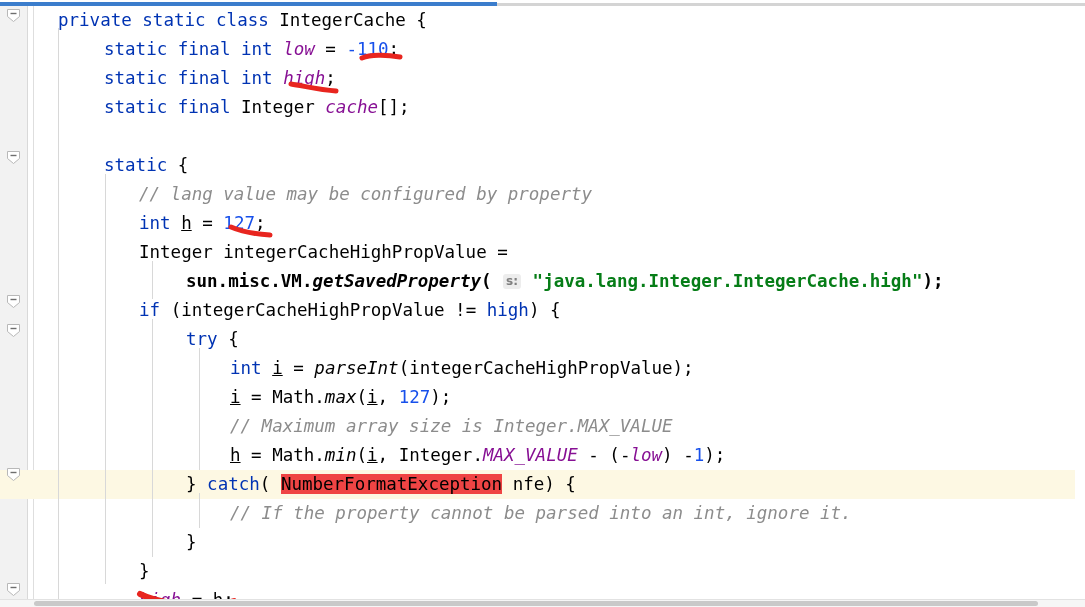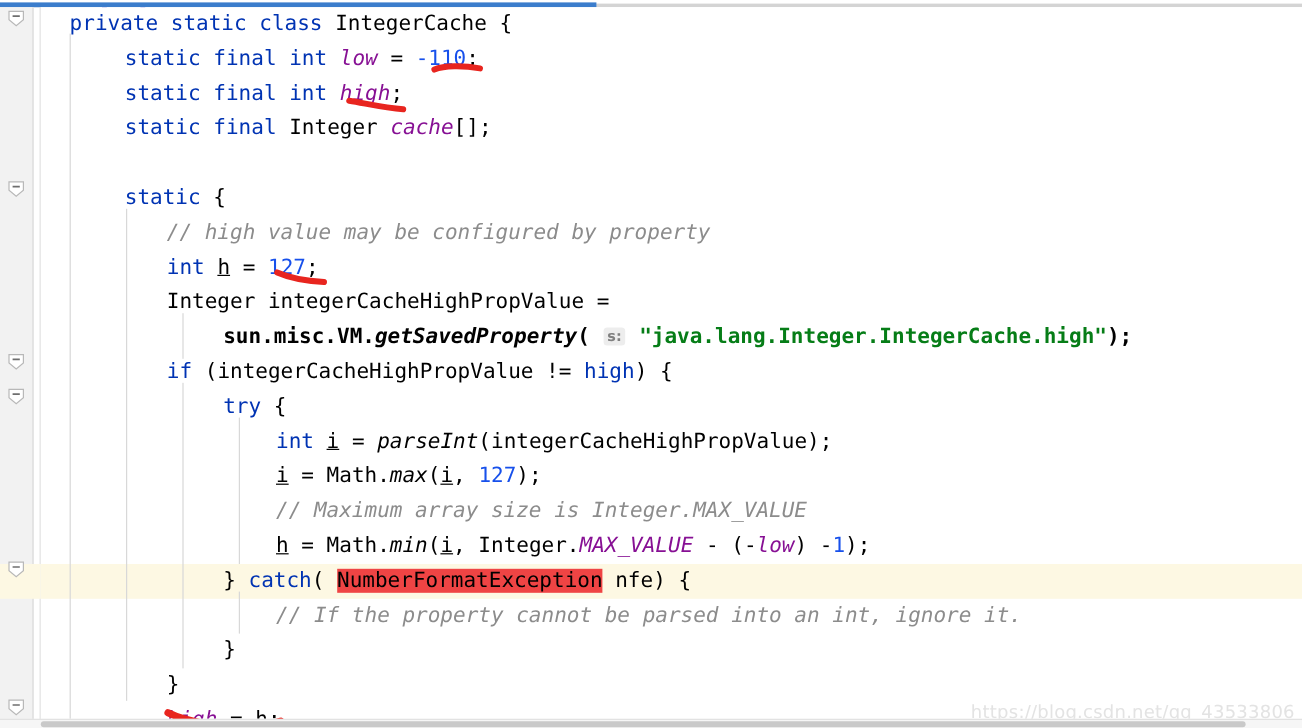--- a/index.html
+++ b/index.html
@@ -69,21 +69,21 @@
     left: 6px;
     width: 15px;
     height: 15px;
   }
   .fold-marker svg { display: block; }
 
   
   #code-surface {
     position: absolute;
     left: 34px; top: 6px;
-    right: 0;
+    right: 10px;
     height: 593px;
     background: #ffffff;
     overflow: hidden;
   }
 
   .indent-guide {
     position: absolute;
     width: 1px;
     background: #d8d8d8;
   }
@@ -247,21 +247,21 @@
     <div class="code-line" style="top:29px;  padding-left:70px;"><span class="kw">static</span> <span class="kw">final</span> <span class="kw">int</span> <span class="fld">low</span> <span class="plain">=</span> <span class="num">-110</span><span class="plain">;</span></div>
 
     <div class="code-line" style="top:58px;  padding-left:70px;"><span class="kw">static</span> <span class="kw">final</span> <span class="kw">int</span> <span class="fld">high</span><span class="plain">;</span></div>
 
     <div class="code-line" style="top:87px;  padding-left:70px;"><span class="kw">static</span> <span class="kw">final</span> <span class="plain">Integer</span> <span class="fld">cache</span><span class="plain">[];</span></div>
 
     <div class="code-line" style="top:116px; padding-left:70px;"></div>
 
     <div class="code-line" style="top:145px; padding-left:70px;"><span class="kw">static</span> <span class="plain">{</span></div>
 
-    <div class="code-line" style="top:174px; padding-left:105px;"><span class="cmt">// high value may be configured by property</span></div>
+    <div class="code-line" style="top:174px; padding-left:105px;"><span class="cmt">// lang value may be configured by property</span></div>
 
     <div class="code-line" style="top:203px; padding-left:105px;"><span class="kw">int</span> <span class="ident-u">h</span> <span class="plain">=</span> <span class="num">127</span><span class="plain">;</span></div>
 
     <div class="code-line" style="top:232px; padding-left:105px;"><span class="plain">Integer integerCacheHighPropValue =</span></div>
 
     <div class="code-line" style="top:261px; padding-left:152px;font-weight:bold;"><span class="plain">sun.misc.VM.</span><span class="mth">getSavedProperty</span><span class="plain">(</span> <span class="param-hint">s:</span> <span class="str">"java.lang.Integer.IntegerCache.high"</span><span class="plain">);</span></div>
 
     <div class="code-line" style="top:290px; padding-left:105px;"><span class="kw">if</span> <span class="plain">(integerCacheHighPropValue !=</span> <span class="kw">high</span><span class="plain">) {</span></div>
 
     <div class="code-line" style="top:319px; padding-left:152px;"><span class="kw">try</span> <span class="plain">{</span></div>
@@ -277,21 +277,20 @@
     <div class="code-line" style="top:464px; padding-left:152px;"><span class="plain">}</span> <span class="kw">catch</span><span class="plain">(</span> <span class="hl-exception">NumberFormatException</span> <span class="plain">nfe) {</span></div>
 
     <div class="code-line" style="top:493px; padding-left:196px;"><span class="cmt">// If the property cannot be parsed into an int, ignore it.</span></div>
 
     <div class="code-line" style="top:522px; padding-left:152px;"><span class="plain">}</span></div>
 
     <div class="code-line" style="top:551px; padding-left:105px;"><span class="plain">}</span></div>
 
     <div class="code-line" style="top:580px; padding-left:105px;"><span class="fld">high</span> <span class="plain">=</span> <span class="ident-u">h</span><span class="plain">;</span></div>
 
-    <div id="watermark">https://blog.csdn.net/qq_43533806</div>
 
   </div>
 
   <div class="pen" style="left:360px; top:50px;">
     <svg width="48" height="14" viewBox="0 0 48 14">
       <path d="M2 8 C10 4.5, 26 4.5, 40 7" stroke="#e8251f" stroke-width="5" fill="none" stroke-linecap="round"></path>
     </svg>
   </div>
 
   <div class="pen" style="left:288px; top:78px;">

